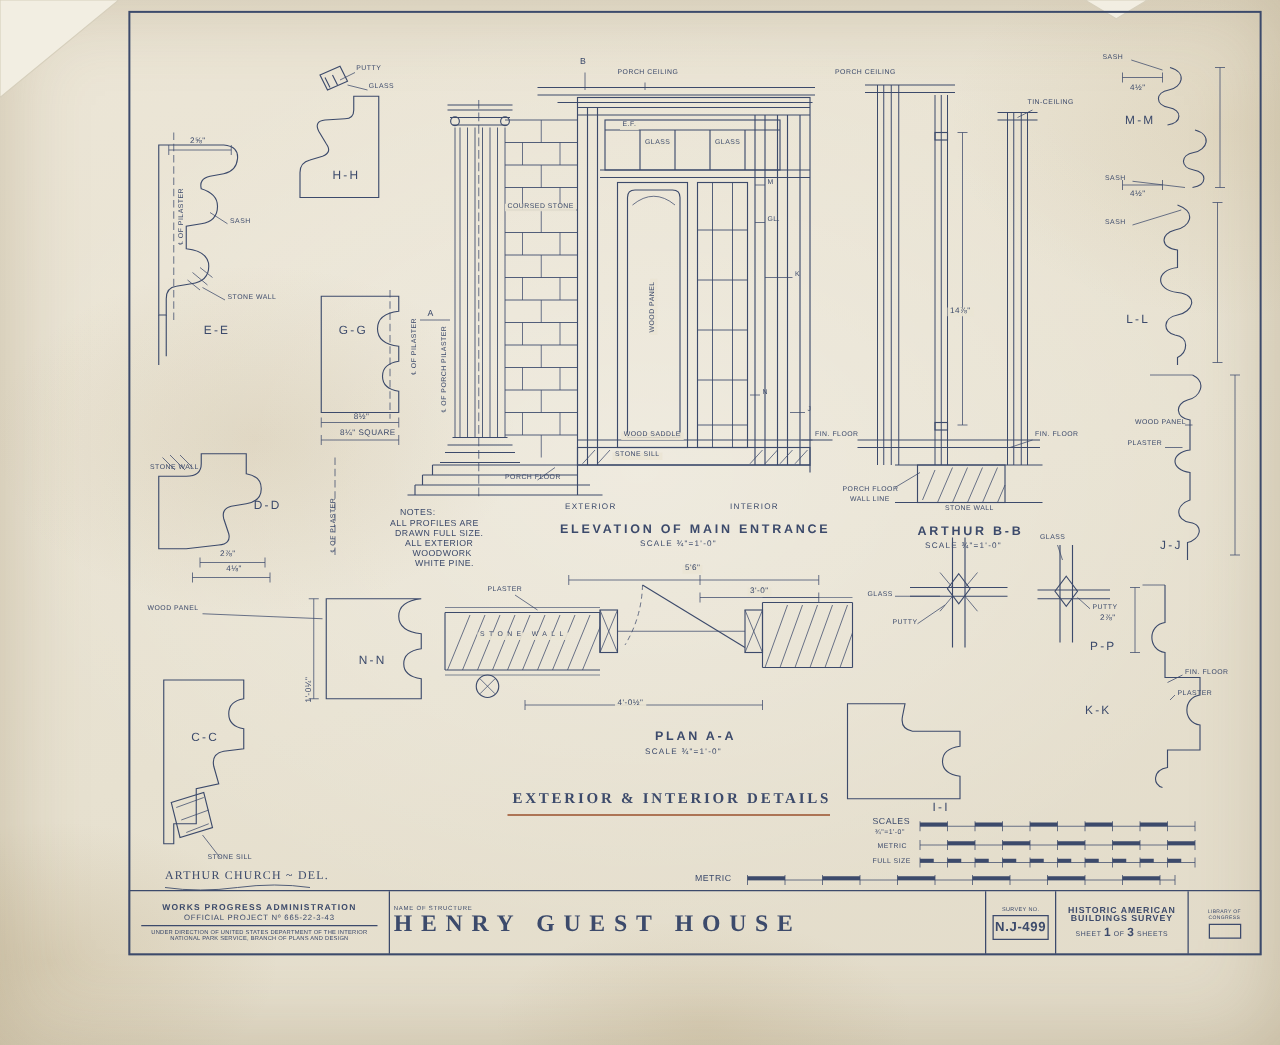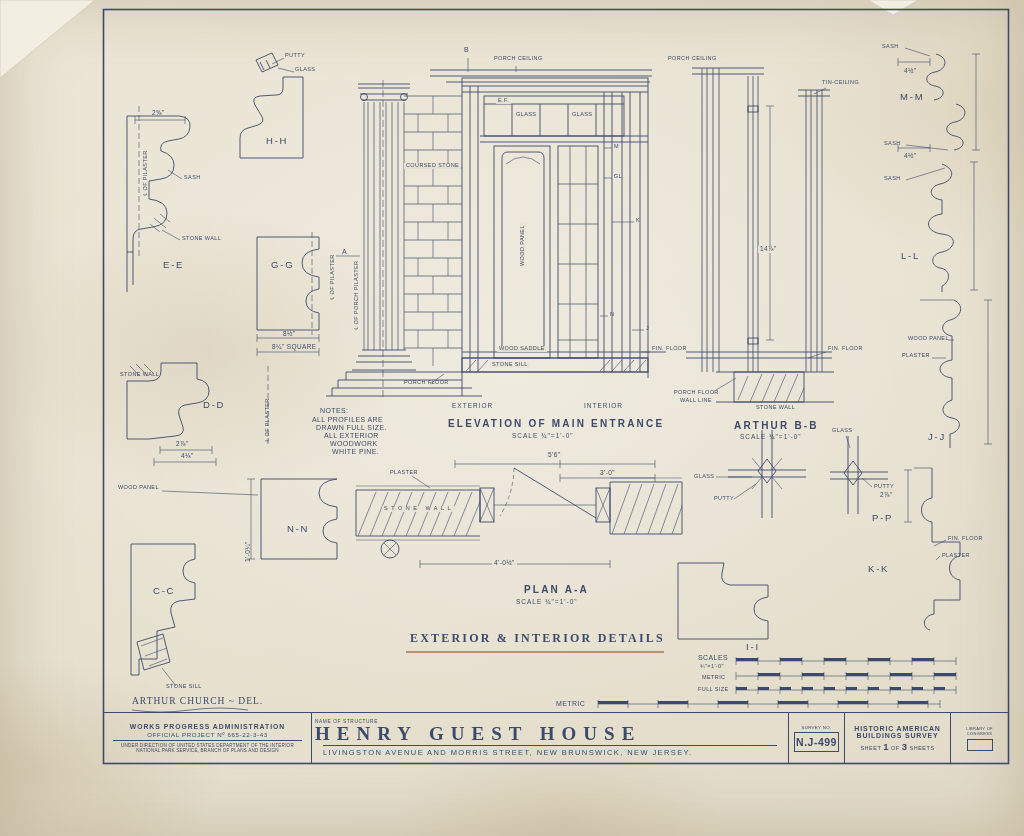--- a/index.html
+++ b/index.html
@@ -377,21 +377,20 @@
   <div class="cell c-wpa">
     <div class="wpa1">WORKS PROGRESS ADMINISTRATION</div>
     <div class="wpa2">OFFICIAL PROJECT Nº 665-22-3-43</div>
     <div class="hrline"></div>
     <div class="wpa3">UNDER DIRECTION OF UNITED STATES DEPARTMENT OF THE INTERIOR</div>
     <div class="wpa3">NATIONAL PARK SERVICE, BRANCH OF PLANS AND DESIGN</div>
   </div>
   <div class="cell c-name">
     <div class="noslab">NAME OF STRUCTURE</div>
     <div class="hname">HENRY GUEST HOUSE</div>
-    <div class="addr">LIVINGSTON AVENUE AND MORRIS STREET, NEW BRUNSWICK, NEW JERSEY.</div>
   </div>
   <div class="cell c-survey">
     <div class="svlab">SURVEY NO.</div>
     <div class="svno">N.J-499</div>
   </div>
   <div class="cell c-habs">
     <div class="habs">HISTORIC AMERICAN</div>
     <div class="habs">BUILDINGS SURVEY</div>
     <div class="sheetline">
       <span>SHEET</span>

